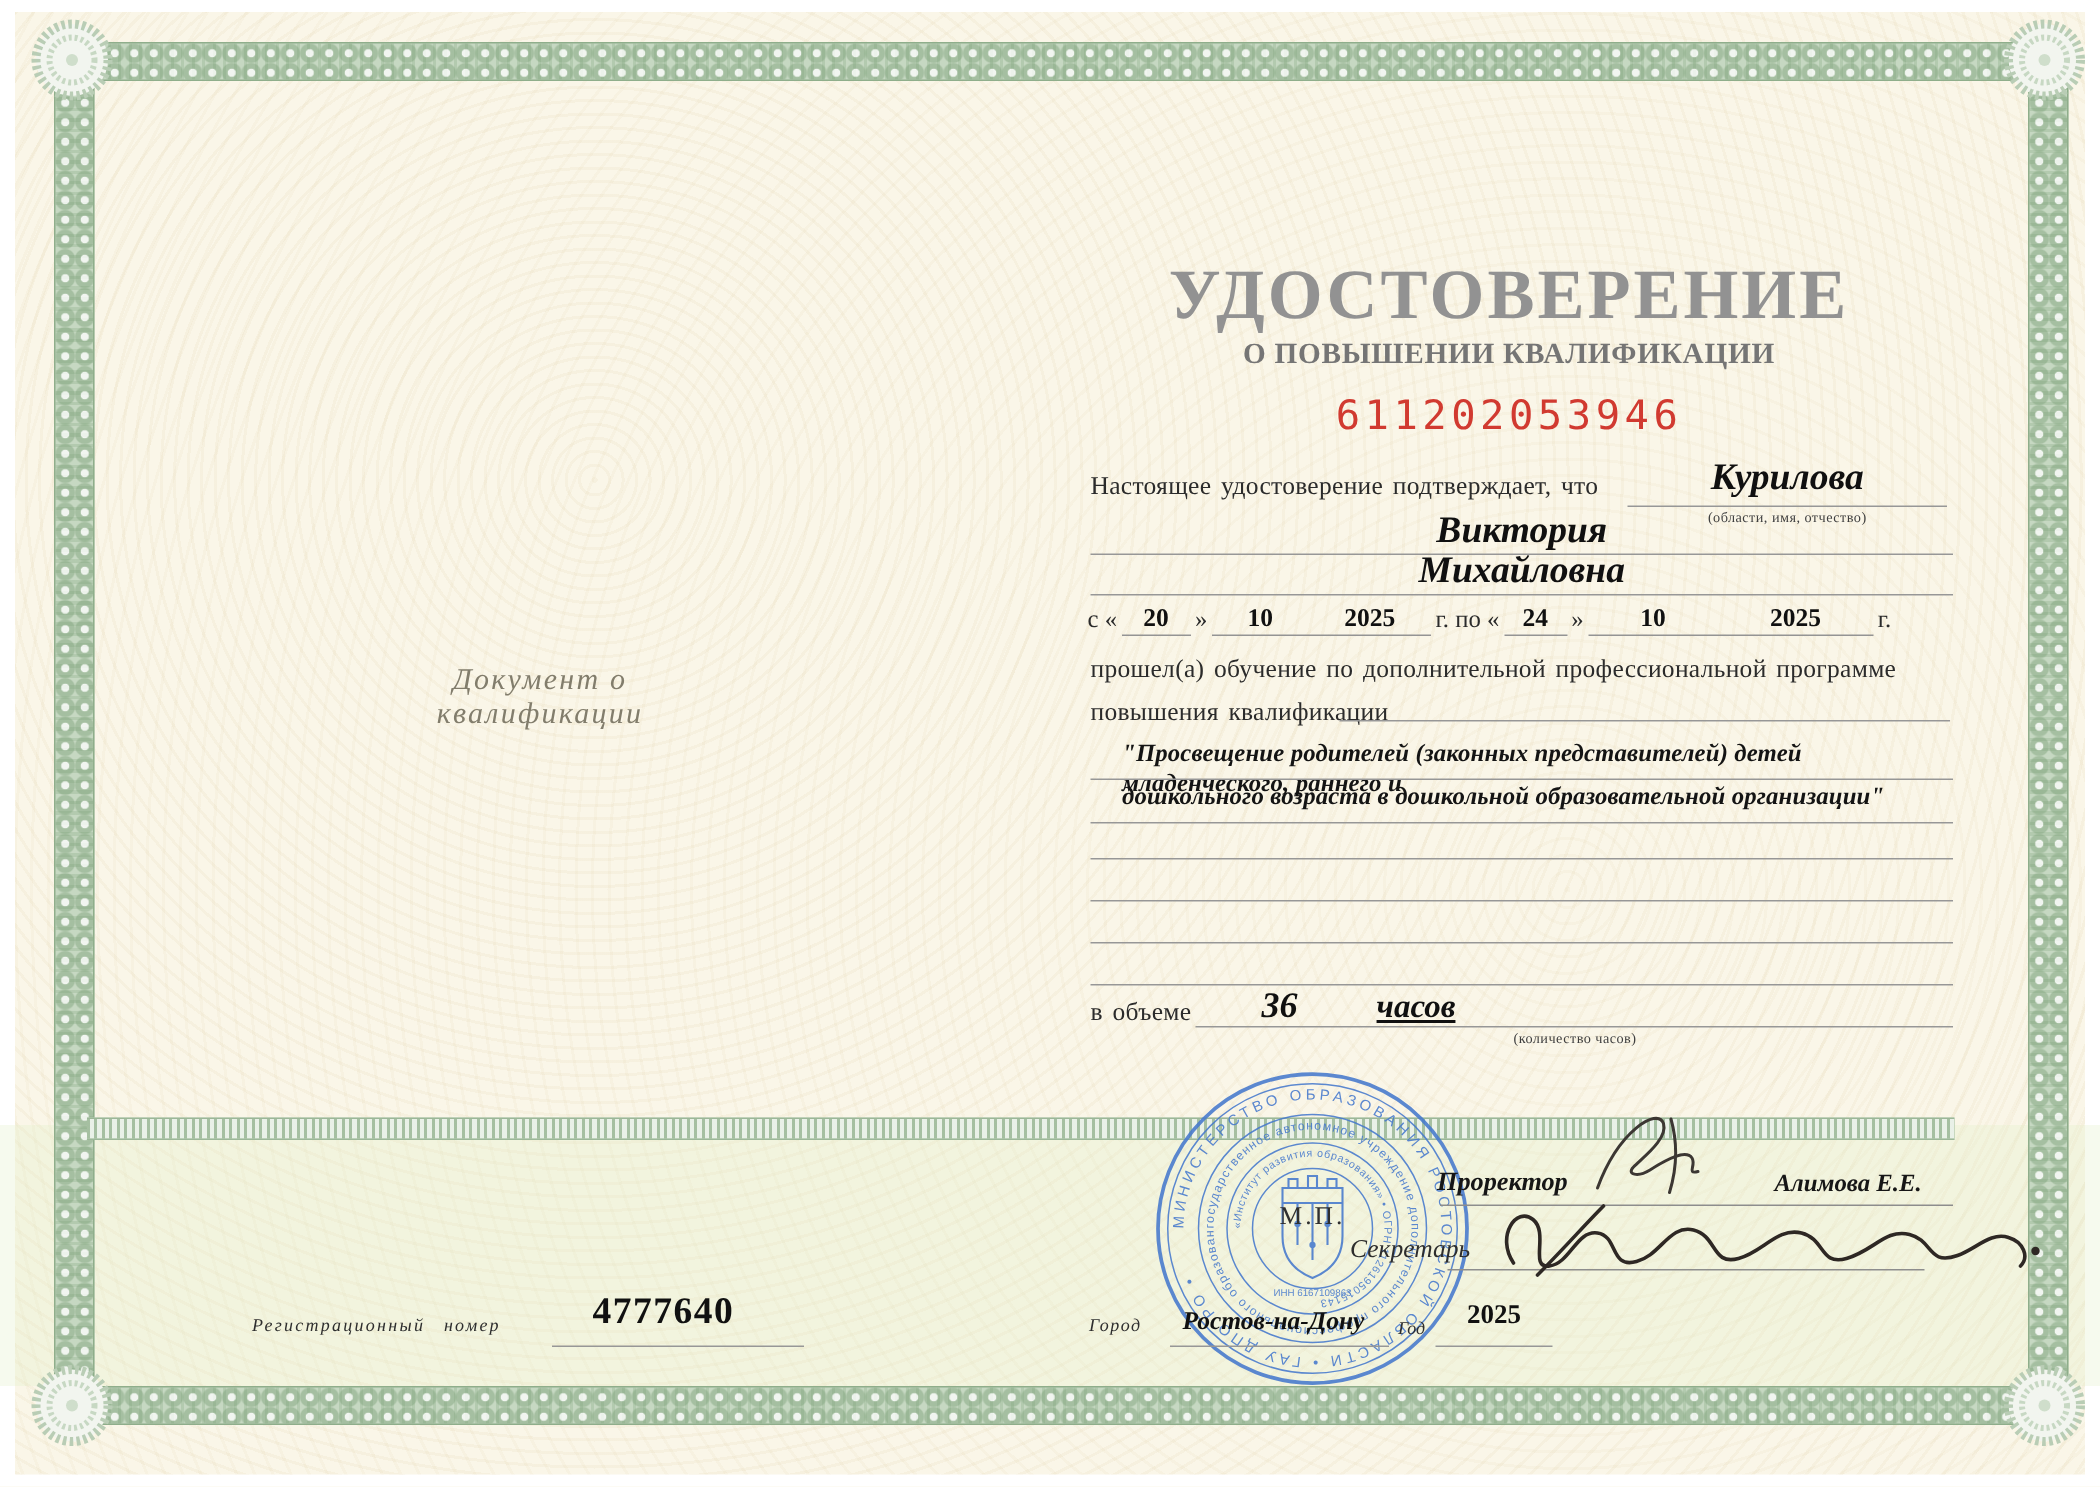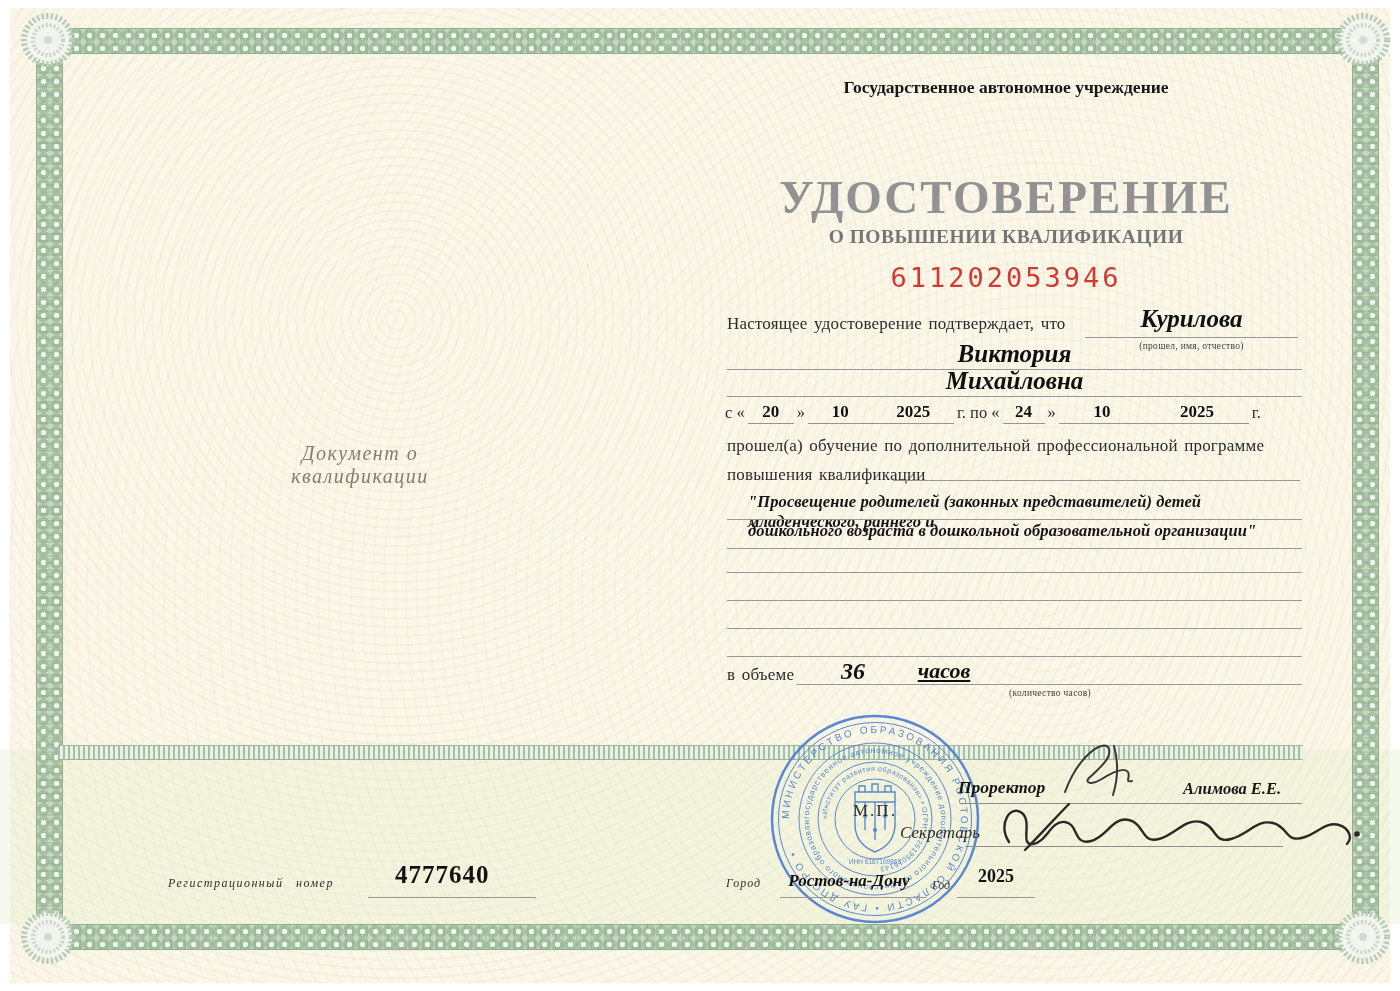--- a/index.html
+++ b/index.html
@@ -72,33 +72,32 @@
     <circle cx="28" cy="28" r="15" fill="none" stroke="#c7d8c3" stroke-width="4" stroke-dasharray="2 2"></circle>
     <circle cx="28" cy="28" r="4" fill="#cfdecb"></circle>
   </svg>
 <svg class="rosette" style="left:1335px;top:909px;" viewBox="0 0 56 56">
     <circle cx="28" cy="28" r="24" fill="#f2f5ef" stroke="#b9cdb5" stroke-width="6" stroke-dasharray="2.4 2.2"></circle>
     <circle cx="28" cy="28" r="15" fill="none" stroke="#c7d8c3" stroke-width="4" stroke-dasharray="2 2"></circle>
     <circle cx="28" cy="28" r="4" fill="#cfdecb"></circle>
   </svg>
 
 <div class="abs hdr center">
-  <div>Государственное автономное учреждение</div>
 </div>
 
 <div class="abs title center">УДОСТОВЕРЕНИЕ</div>
 <div class="abs subtitle center">О ПОВЫШЕНИИ КВАЛИФИКАЦИИ</div>
 <div class="abs serial center">611202053946</div>
 
 <div class="abs doc-type center">Документ о квалификации</div>
 
 <div class="abs body-text" style="left:727px;top:314px;">Настоящее удостоверение подтверждает, что</div>
 <div class="abs entry center" style="left:1085px;top:305px;width:213px;font-size:25px;">Курилова</div>
 <div class="rule" style="left:1085px;top:337px;width:213px;"></div>
-<div class="abs cap center" style="left:1085px;top:341px;width:213px;">(прошел, имя, отчество)</div>
+<div class="abs cap center" style="left:1085px;top:341px;width:213px;">(области, имя, отчество)</div>
 
 <div class="abs entry center" style="left:727px;top:340px;width:575px;font-size:25px;">Виктория</div>
 <div class="rule" style="left:727px;top:369px;width:575px;"></div>
 <div class="abs entry center" style="left:727px;top:367px;width:575px;font-size:25px;">Михайловна</div>
 <div class="rule" style="left:727px;top:396px;width:575px;"></div>
 
 <div class="abs daterow">
   <span class="lbl">с «</span>
   <span class="dl" style="width:46px;">
       <span>20</span>

